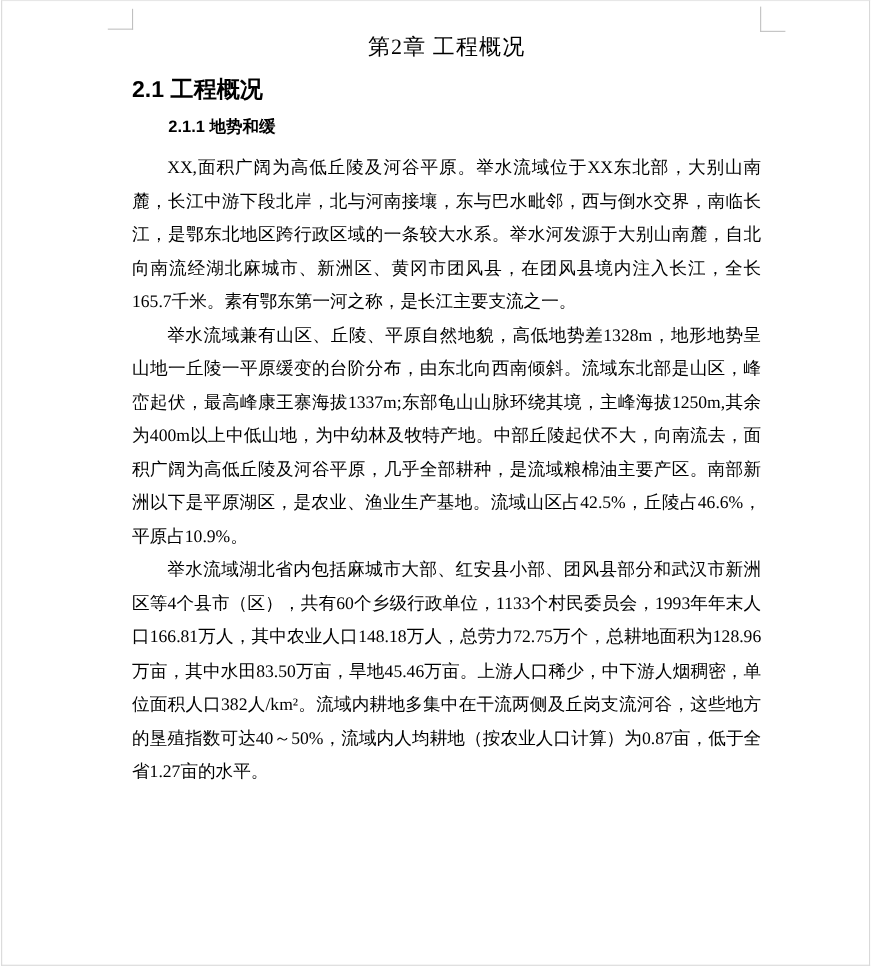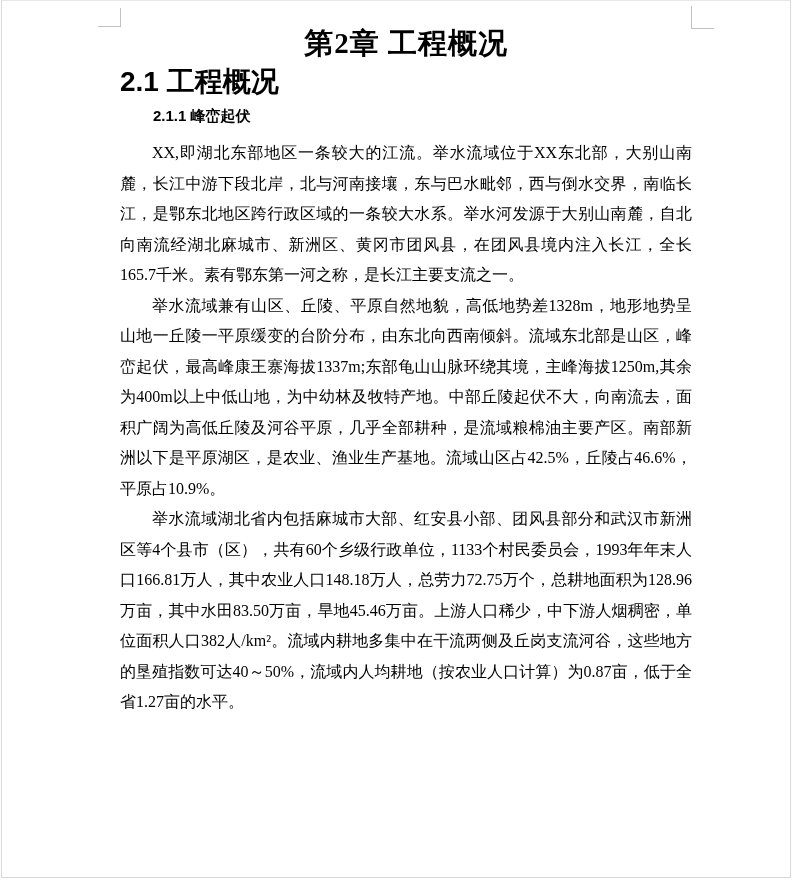--- a/index.html
+++ b/index.html
@@ -46,30 +46,30 @@
   }
   .content {
     position: absolute;
     left: 118px;
     top: 0;
     width: 572px;
     color: #000000;
   }
   .chapter-title {
     margin-top: 28px;
-    font-size: 29px;
+    font-size: 20px;
     line-height: 28px;
-    font-weight: bold;
+    font-weight: normal;
     text-align: center;
     letter-spacing: 1px;
     font-family: "Liberation Serif", "DejaVu Serif", serif;
   }
   .section-heading {
     margin-top: 13px;
-    font-size: 28px;
+    font-size: 21px;
     line-height: 24px;
     font-weight: bold;
     text-align: left;
     font-family: "Liberation Sans", "DejaVu Sans", sans-serif;
   }
   .subsection-heading {
     margin-top: 13px;
     padding-left: 33px;
     font-size: 15px;
     line-height: 18px;
@@ -95,22 +95,22 @@
 <div class="viewport">
   <div class="page">
     <div class="crop-mark crop-tl"></div>
     <div class="crop-mark crop-tr"></div>
 
     <div class="content">
       <div class="chapter-title">第2章  工程概况</div>
 
       <div class="section-heading">2.1 工程概况</div>
 
-      <div class="subsection-heading">2.1.1  峰峦起伏</div>
+      <div class="subsection-heading">2.1.1  地势和缓</div>
 
       <div class="body-paragraphs">
-          <p class="body-para">XX,即湖北东部地区一条较大的江流。举水流域位于XX东北部，大别山南麓，长江中游下段北岸，北与河南接壤，东与巴水毗邻，西与倒水交界，南临长江，是鄂东北地区跨行政区域的一条较大水系。举水河发源于大别山南麓，自北向南流经湖北麻城市、新洲区、黄冈市团风县，在团风县境内注入长江，全长165.7千米。素有鄂东第一河之称，是长江主要支流之一。</p>
+          <p class="body-para">XX,面积广阔为高低丘陵及河谷平原。举水流域位于XX东北部，大别山南麓，长江中游下段北岸，北与河南接壤，东与巴水毗邻，西与倒水交界，南临长江，是鄂东北地区跨行政区域的一条较大水系。举水河发源于大别山南麓，自北向南流经湖北麻城市、新洲区、黄冈市团风县，在团风县境内注入长江，全长165.7千米。素有鄂东第一河之称，是长江主要支流之一。</p>
           <p class="body-para">举水流域兼有山区、丘陵、平原自然地貌，高低地势差1328m，地形地势呈山地一丘陵一平原缓变的台阶分布，由东北向西南倾斜。流域东北部是山区，峰峦起伏，最高峰康王寨海拔1337m;东部龟山山脉环绕其境，主峰海拔1250m,其余为400m以上中低山地，为中幼林及牧特产地。中部丘陵起伏不大，向南流去，面积广阔为高低丘陵及河谷平原，几乎全部耕种，是流域粮棉油主要产区。南部新洲以下是平原湖区，是农业、渔业生产基地。流域山区占42.5%，丘陵占46.6%，平原占10.9%。</p>
           <p class="body-para">举水流域湖北省内包括麻城市大部、红安县小部、团风县部分和武汉市新洲区等4个县市（区），共有60个乡级行政单位，1133个村民委员会，1993年年末人口166.81万人，其中农业人口148.18万人，总劳力72.75万个，总耕地面积为128.96万亩，其中水田83.50万亩，旱地45.46万亩。上游人口稀少，中下游人烟稠密，单位面积人口382人/km²。流域内耕地多集中在干流两侧及丘岗支流河谷，这些地方的垦殖指数可达40～50%，流域内人均耕地（按农业人口计算）为0.87亩，低于全省1.27亩的水平。</p>
         </div>
     </div>
   </div>
 </div>
 
 </body></html>

